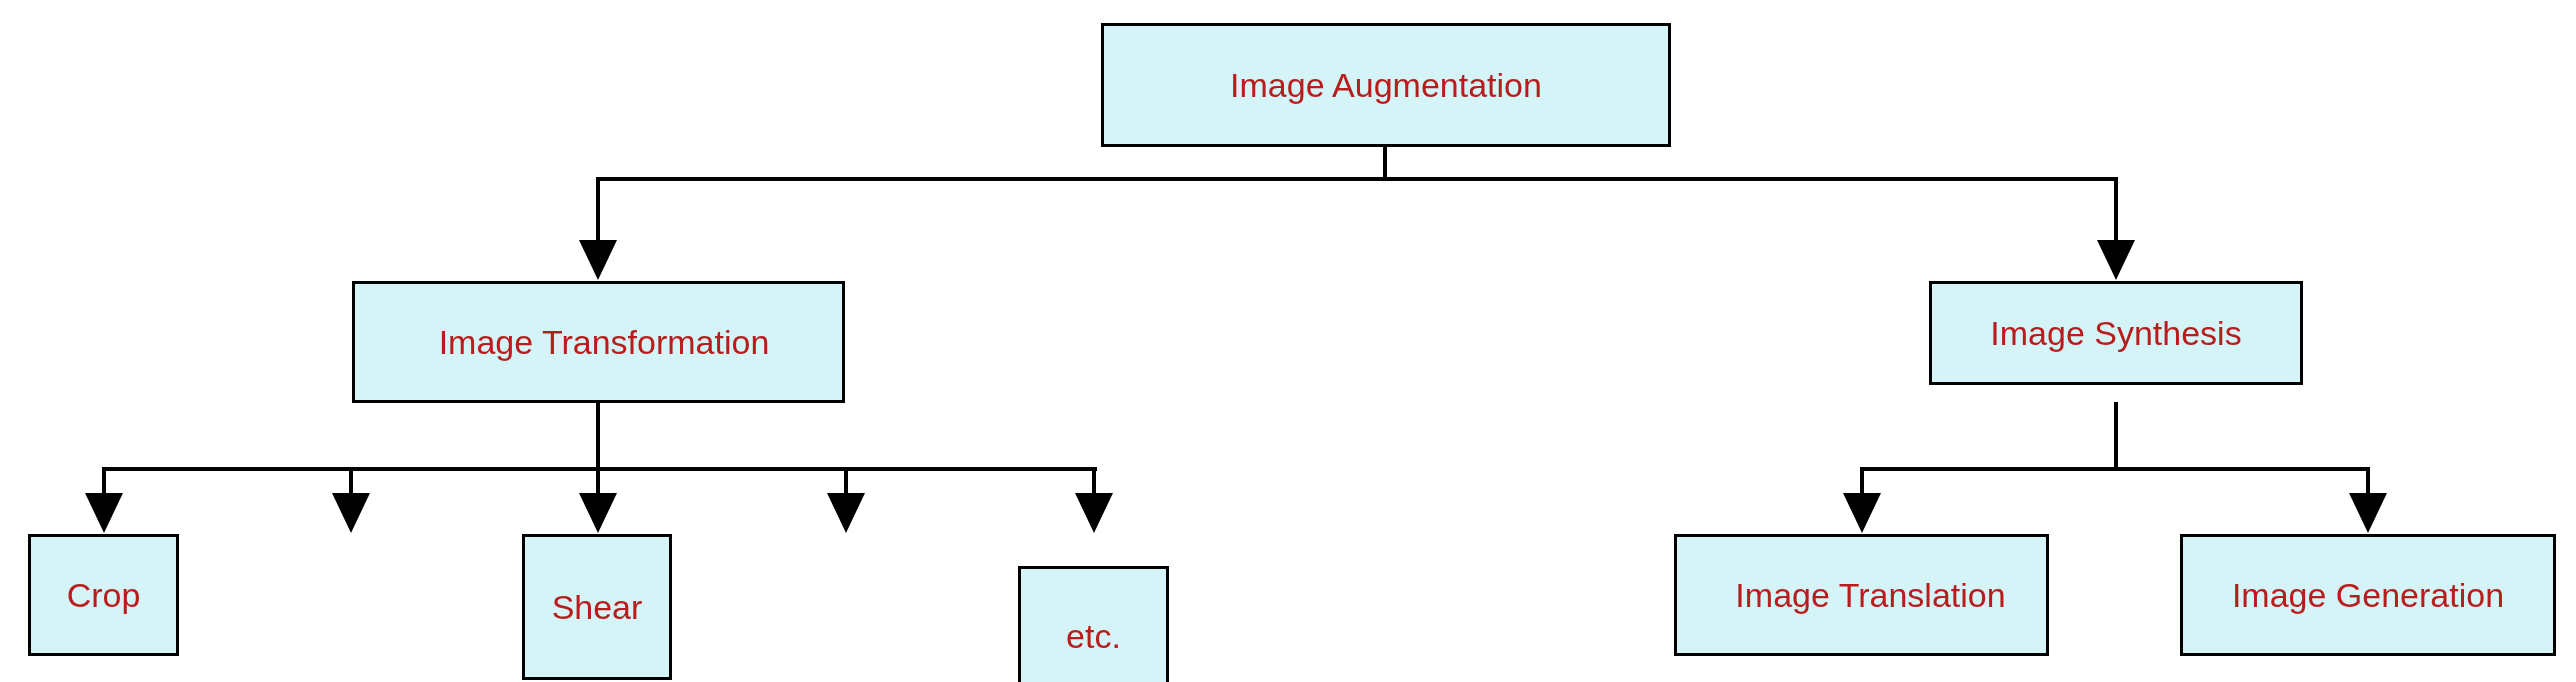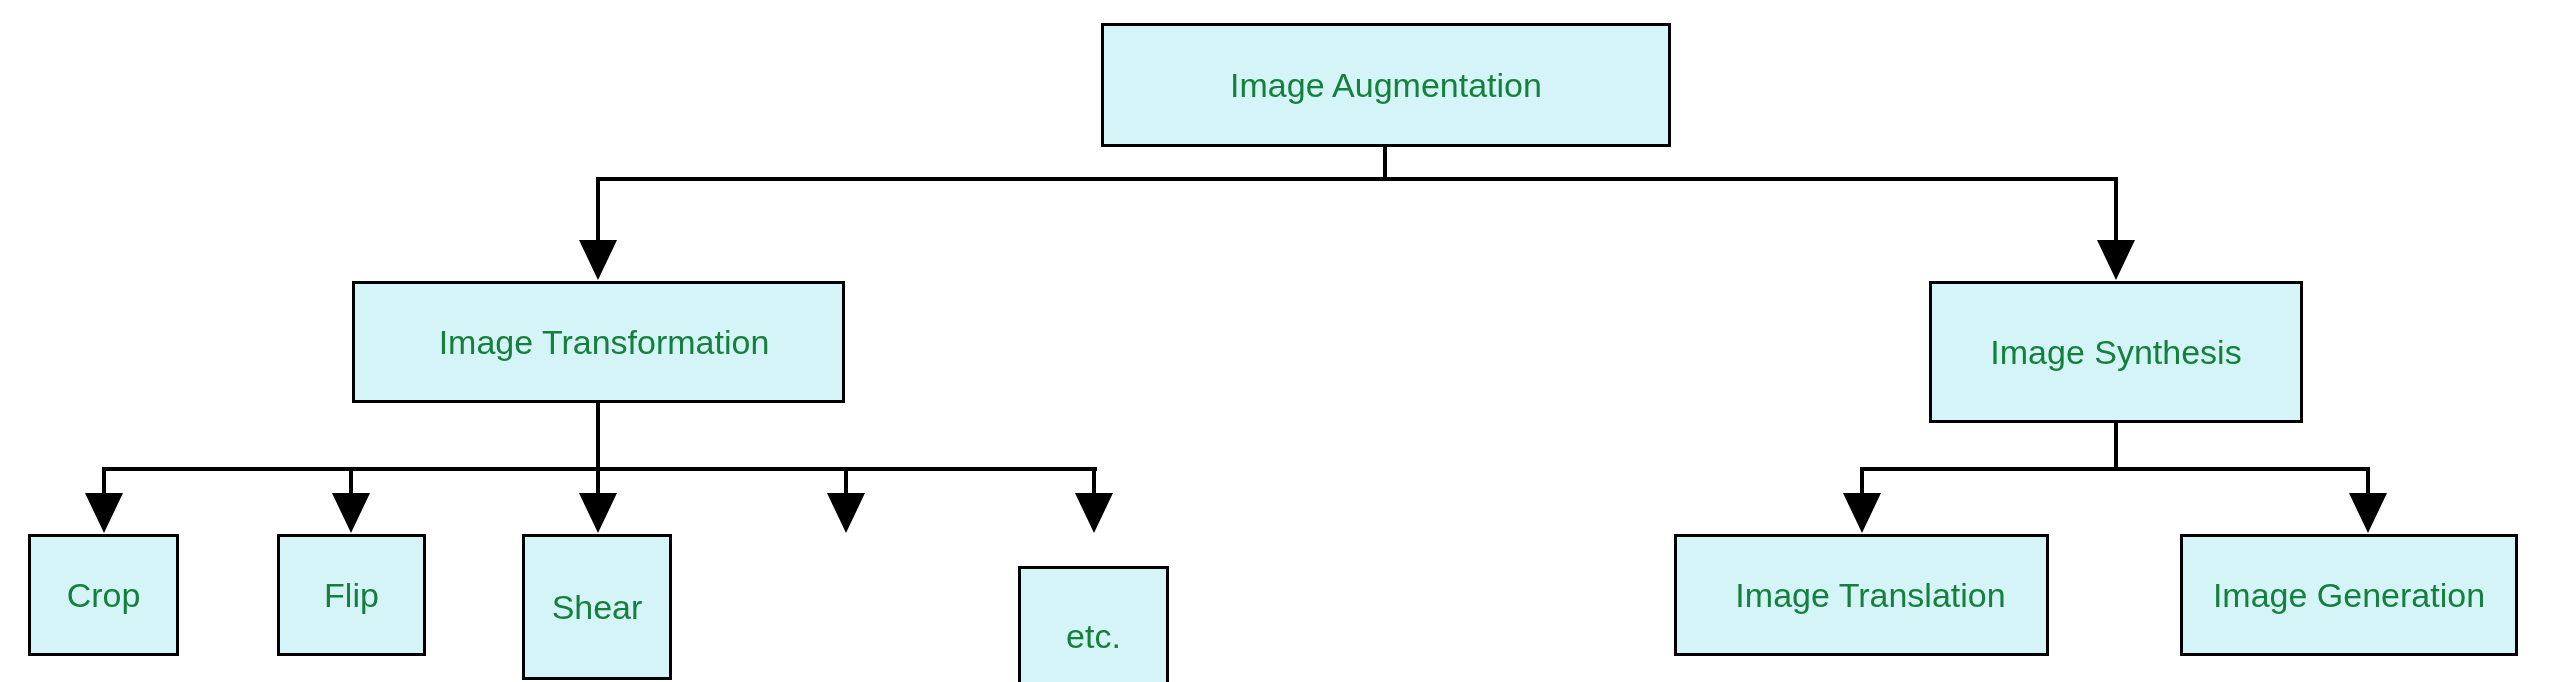--- a/index.html
+++ b/index.html
@@ -13,21 +13,21 @@
     height: 683px;
     background: #ffffff;
     overflow: hidden;
     font-family: "Liberation Sans", sans-serif;
   }
   .node {
     position: absolute;
     box-sizing: border-box;
     background: #d4f4f7;
     border: 3.6px solid #000000;
-    color: #15803d;
+    color: #b91c1c;
     display: flex;
     align-items: center;
     justify-content: center;
     font-size: 34px;
     line-height: 1;
     text-align: center;
     white-space: nowrap;
   }
   .hline, .vline {
     position: absolute;
@@ -86,43 +86,40 @@
   <div class="arrow-down" style="left:2349px; top:493px;"></div>
 
   <div class="node" style="left:1101px; top:23.4px; width:570px; height:124px;">
     <span>Image Augmentation</span>
   </div>
 
   <div class="node" style="left:352px; top:281px; width:493px; height:122px;padding-left:11px;">
     <span>Image Transformation</span>
   </div>
 
-  <div class="node" style="left:1929px; top:281px; width:374px; height:142px;">
+  <div class="node" style="left:1929px; top:281px; width:374px; height:104px;">
     <span>Image Synthesis</span>
   </div>
 
   <div class="node" style="left:28px; top:534px; width:151px; height:122px;text-align:right;">
     <span>Crop</span>
   </div>
 
-  <div class="node" style="left:277px; top:534px; width:149px; height:122px;">
-    <span>Flip</span>
-  </div>
 
   <div class="node" style="left:522px; top:534px; width:150px; height:146px;">
     <span>Shear</span>
   </div>
 
 
   <div class="node" style="left:1018px; top:566px; width:151px; height:140px;">
     <span>etc.</span>
   </div>
 
   <div class="node" style="left:1674px; top:534px; width:375px; height:122px;padding-left:18px;">
     <span>Image Translation</span>
   </div>
 
-  <div class="node" style="left:2180px; top:534px; width:338px; height:122px;text-align:right;">
+  <div class="node" style="left:2180px; top:534px; width:376px; height:122px;text-align:right;">
     <span>Image Generation</span>
   </div>
 
 </div>
 
 
 </body></html>

